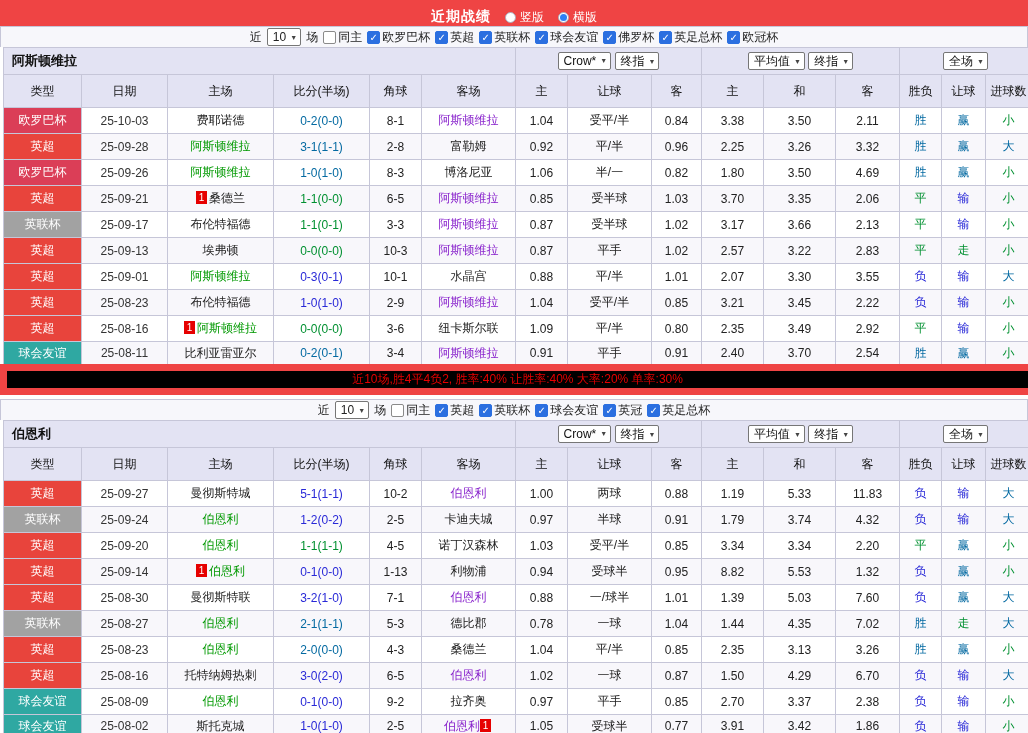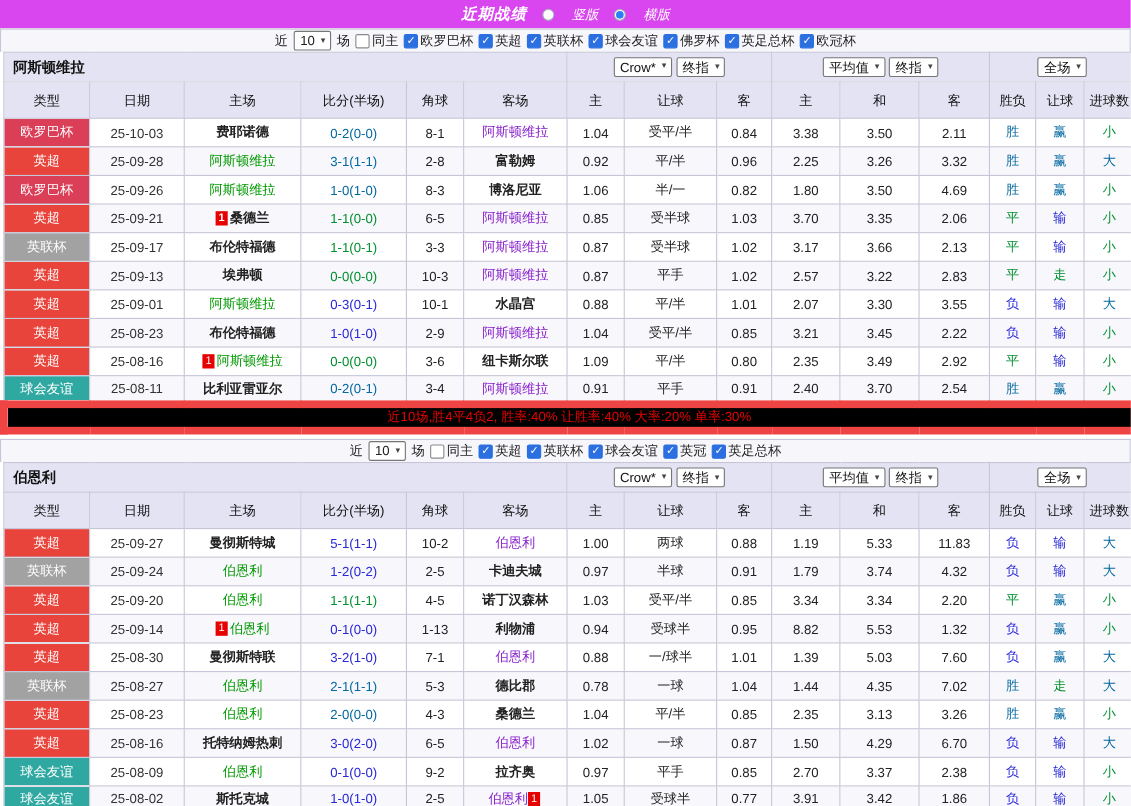--- a/index.html
+++ b/index.html
@@ -3,25 +3,25 @@
 <meta charset="utf-8">
 <style>
   * { box-sizing: border-box; margin: 0; padding: 0; }
   body {
     width: 1028px; height: 733px; overflow: hidden;
     font-family: "Liberation Sans", "DejaVu Sans", sans-serif;
     font-size: 12px; background: #fff; color: #222;
   }
   
   .topbar {
-    height: 26px; background: #d946ef; color: #fff;
-    display: flex; align-items: center; justify-content: center; gap: 14px; font-style: italic;
+    height: 26px; background: #ef4444; color: #fff;
+    display: flex; align-items: flex-end; justify-content: center; gap: 14px;
   }
   .topbar .title { font-weight: bold; font-size: 14px; letter-spacing: 1px; }
-  .radio { display: inline-flex; align-items: center; gap: 16px; cursor: pointer; }
+  .radio { display: inline-flex; align-items: center; gap: 4px; cursor: pointer; }
   .rdot {
     width: 11px; height: 11px; border-radius: 50%;
     background: #fff; border: 1px solid #aab; position: relative; display: inline-block;
   }
   .rdot.checked::after {
     content: ""; position: absolute; inset: 1px; border-radius: 50%; background: #2d7ff5;
   }
   
   .section { width: 1028px; background: #fff; }
   .section + .section { margin-top: 4px; }
@@ -47,21 +47,21 @@
   th, td { border: 1px solid #c6c6d8; text-align: center; overflow: hidden; white-space: nowrap; }
   thead th { background: #e3e3f3; font-weight: normal; color: #111; }
   tr.h1 th { height: 27px; }
   tr.h2 th { height: 33px; }
   .teamcell { text-align: left; padding-left: 8px; font-weight: bold; font-size: 13px; }
   tbody td { height: 26px; background: #fff; }
   tbody tr:nth-child(even) td { background: #f8f7fb; }
   td.lg { color: #fff; }
   td.dt { color: #333; }
   td.team { cursor: pointer; }
-  .t-opp { color: #222; font-weight: bold; }
+  .t-opp { color: #222; }
   .t-fh  { color: #009900; }
   .t-fa  { color: #8822cc; }
   .c-r { color: #0369a1; }
   .c-g { color: #009030; }
   .c-b { color: #2828d7; }
   .rc {
     display: inline-block; min-width: 11px; height: 13px; line-height: 13px;
     background: #e60000; color: #fff; font-size: 10px; padding: 0 1px;
     margin: 0 2px 0 0; vertical-align: 1px;
   }

